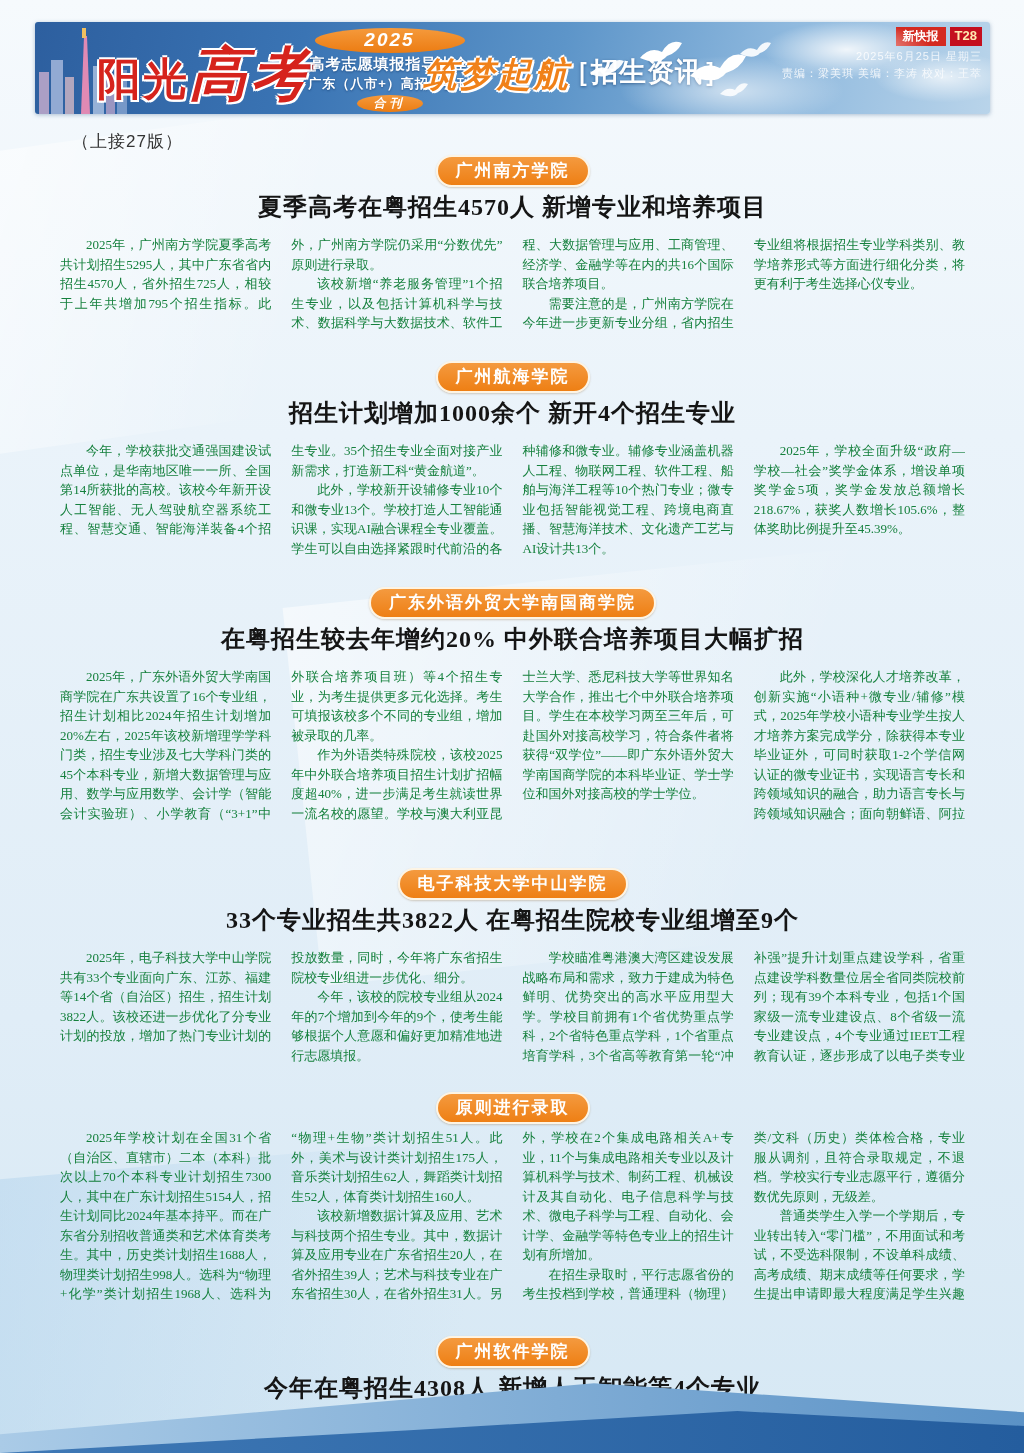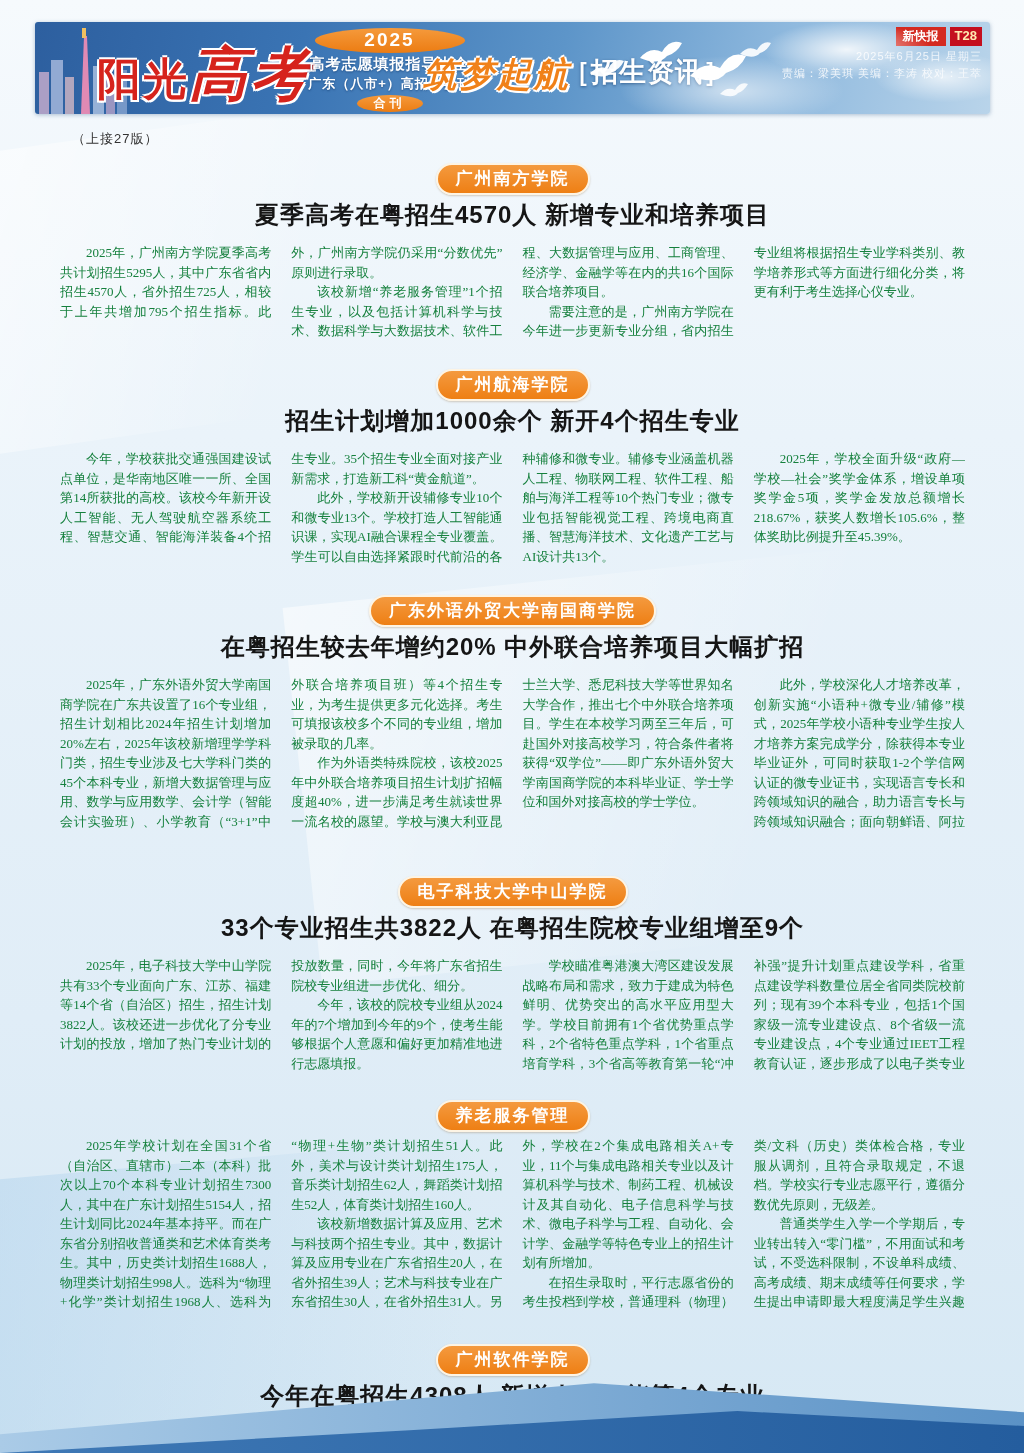--- a/index.html
+++ b/index.html
@@ -30,46 +30,46 @@
       radial-gradient(120px 40px at 75% 30%,rgba(255,255,255,.85),rgba(255,255,255,0) 70%),
       radial-gradient(160px 50px at 55% 75%,rgba(255,255,255,.6),rgba(255,255,255,0) 70%),
       radial-gradient(100px 36px at 92% 60%,rgba(255,255,255,.7),rgba(255,255,255,0) 70%);
     pointer-events:none;}
   .skyline{position:absolute;left:0;bottom:0;height:92px;}
   .brand{position:absolute;left:62px;top:14px;white-space:nowrap;color:#d6231c;font-weight:bold;
     text-shadow:-2px 0 0 #fff,2px 0 0 #fff,0 -2px 0 #fff,0 2px 0 #fff,2px 2px 0 #fff,-2px 2px 0 #fff;}
   .brand .a{font-size:44px;letter-spacing:2px;}
   .brand .b{font-size:58px;font-style:italic;letter-spacing:4px;margin-top:44px;}
   .mast-center{position:absolute;left:252px;top:6px;width:205px;text-align:center;color:#fff;}
-  .lens{display:inline-block;background:linear-gradient(180deg,#f59a3c,#ec7c12);border-radius:50%;color:#fff;font-weight:bold;}
+  .lens{display:inline-block;background:linear-gradient(180deg,#f59a3c,#ec7c12);border-radius:50%;color:#fff;font-weight:bold;font-style:italic;}
   .lens.big{width:150px;height:25px;line-height:24px;font-size:19px;letter-spacing:2px;}
   .lens.small{width:66px;height:17px;line-height:16px;font-size:12px;letter-spacing:4px;margin-top:2px;}
   .mast-line1{font-size:15px;font-weight:bold;letter-spacing:1px;margin-top:2px;text-shadow:0 1px 2px rgba(0,40,90,.5);}
   .mast-line2{font-size:13px;font-weight:bold;letter-spacing:1px;margin-top:1px;text-shadow:0 1px 2px rgba(0,40,90,.5);}
   .slogan{position:absolute;left:388px;top:30px;font-size:34px;font-weight:bold;font-style:italic;
     color:#f08119;letter-spacing:3px;white-space:nowrap;
     text-shadow:-2px 0 0 #fff,2px 0 0 #fff,0 -2px 0 #fff,0 2px 0 #fff,2px 2px 0 #fff;}
   .section-label{position:absolute;left:528px;top:32px;font-size:27px;font-weight:bold;color:#fff;
     letter-spacing:1px;white-space:nowrap;text-shadow:0 1px 3px rgba(0,40,90,.55);}
   .press{position:absolute;right:8px;top:5px;text-align:right;color:#eef4fa;}
   .press-badges{display:flex;justify-content:flex-end;gap:4px;}
   .badge-paper{background:#d42a20;color:#fff;font-size:12px;font-weight:bold;padding:1px 7px;}
   .badge-pageno{background:#c40f1e;color:#ffe9b0;font-size:13px;font-weight:bold;padding:1px 5px;}
   .press-date{font-size:11px;margin-top:3px;letter-spacing:1px;}
   .press-editors{font-size:11px;margin-top:2px;letter-spacing:1px;}
   .doves{position:absolute;right:190px;top:14px;}
   
   .content{position:absolute;left:60px;top:130px;width:905px;}
-  .continued-from{font-size:13px;color:#333;margin-left:12px;margin-bottom:15px;letter-spacing:1px;}
+  .continued-from{font-size:17px;color:#333;margin-left:12px;margin-bottom:2px;letter-spacing:1px;}
   .article{position:relative;margin-bottom:26px;}
   .school-badge{display:table;margin:0 auto 4px auto;background:linear-gradient(180deg,#f49a3f,#ee7f14);
     color:#fff;font-size:17px;font-weight:bold;letter-spacing:2px;padding:2px 18px 3px 18px;
     border-radius:999px;border:2px solid #fdf4e4;box-shadow:0 1px 2px rgba(120,70,10,.25);}
   .headline{text-align:center;font-size:24px;font-weight:bold;color:#151515;letter-spacing:1px;
-    margin:2px 0 12px 0;font-family:Liberation Sans, sans-serif;}
+    margin:2px 0 12px 0;font-family:Liberation Serif, serif;}
   .cols{column-gap:20px;column-count:4;column-fill:auto;overflow:hidden;
     font-family:"Liberation Serif",serif;font-size:13px;line-height:1.5;color:#15803d;
     text-align:justify;}
   .cols p{margin:0;text-indent:2em;}
   .h100{height:100px;} .h120{height:120px;} .h172{height:175px;} .h118{height:118px;}
   .h182{height:182px;}
   
   .wave{position:absolute;left:0;width:1024px;pointer-events:none;}
   .wave-a{bottom:0;height:85px;background:linear-gradient(90deg,#aacbe7,#5b92c6);
     clip-path:polygon(0 78%,58% 18%,100% 52%,100% 100%,0 100%);}
@@ -166,21 +166,21 @@
     <div class="school-badge">电子科技大学中山学院</div>
     <div class="headline">33个专业招生共3822人  在粤招生院校专业组增至9个</div>
     <div class="cols h118">
       <p>2025年，电子科技大学中山学院共有33个专业面向广东、江苏、福建等14个省（自治区）招生，招生计划3822人。该校还进一步优化了分专业计划的投放，增加了热门专业计划的投放数量，同时，今年将广东省招生院校专业组进一步优化、细分。</p>
       <p>今年，该校的院校专业组从2024年的7个增加到今年的9个，使考生能够根据个人意愿和偏好更加精准地进行志愿填报。</p>
       <p>学校瞄准粤港澳大湾区建设发展战略布局和需求，致力于建成为特色鲜明、优势突出的高水平应用型大学。学校目前拥有1个省优势重点学科，2个省特色重点学科，1个省重点培育学科，3个省高等教育第一轮“冲补强”提升计划重点建设学科，省重点建设学科数量位居全省同类院校前列；现有39个本科专业，包括1个国家级一流专业建设点、8个省级一流专业建设点，4个专业通过IEET工程教育认证，逐步形成了以电子类专业为核心，工、管为主干，工、管、经、理、文、法、艺协调发展的专业布局。</p>
     </div>
   </div>
 
   <div class="article">
-    <div class="school-badge">养老服务管理</div>
+    <div class="school-badge">原则进行录取</div>
     <div class="cols h182">
       <p>2025年学校计划在全国31个省（自治区、直辖市）二本（本科）批次以上70个本科专业计划招生7300人，其中在广东计划招生5154人，招生计划同比2024年基本持平。而在广东省分别招收普通类和艺术体育类考生。其中，历史类计划招生1688人，物理类计划招生998人。选科为“物理+化学”类计划招生1968人、选科为“物理+生物”类计划招生51人。此外，美术与设计类计划招生175人，音乐类计划招生62人，舞蹈类计划招生52人，体育类计划招生160人。</p>
       <p>该校新增数据计算及应用、艺术与科技两个招生专业。其中，数据计算及应用专业在广东省招生20人，在省外招生39人；艺术与科技专业在广东省招生30人，在省外招生31人。另外，学校在2个集成电路相关A+专业，11个与集成电路相关专业以及计算机科学与技术、制药工程、机械设计及其自动化、电子信息科学与技术、微电子科学与工程、自动化、会计学、金融学等特色专业上的招生计划有所增加。</p>
       <p>在招生录取时，平行志愿省份的考生投档到学校，普通理科（物理）类/文科（历史）类体检合格，专业服从调剂，且符合录取规定，不退档。学校实行专业志愿平行，遵循分数优先原则，无级差。</p>
       <p>普通类学生入学一个学期后，专业转出转入“零门槛”，不用面试和考试，不受选科限制，不设单科成绩、高考成绩、期末成绩等任何要求，学生提出申请即最大程度满足学生兴趣爱好，转专业成功率为100%。但艺术类、体育类、音乐类学生只能在艺术、体育、音乐同类专业内互转，不得转入普通类其他专业，舞蹈编导专业不可转入、转出。</p>
     </div>
   </div>
 
   <div class="article">
     <div class="school-badge">广州软件学院</div>

